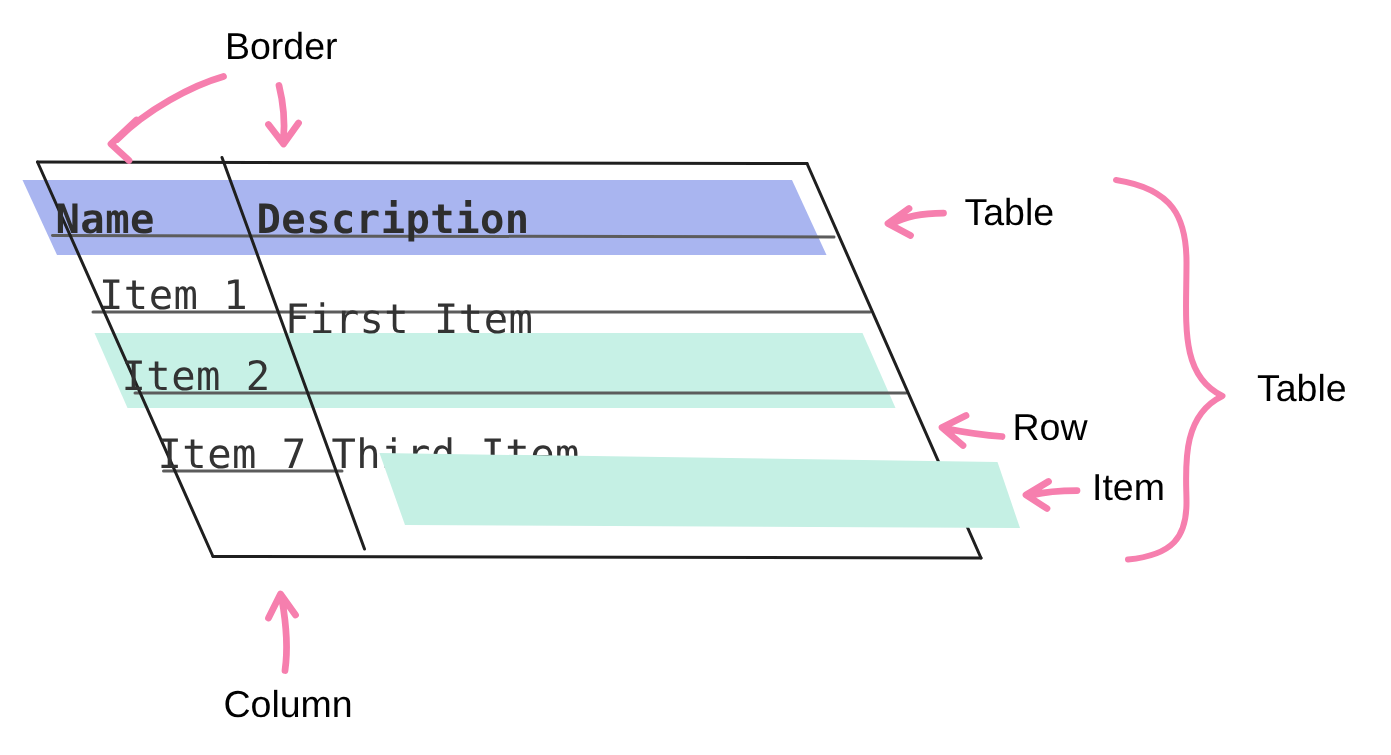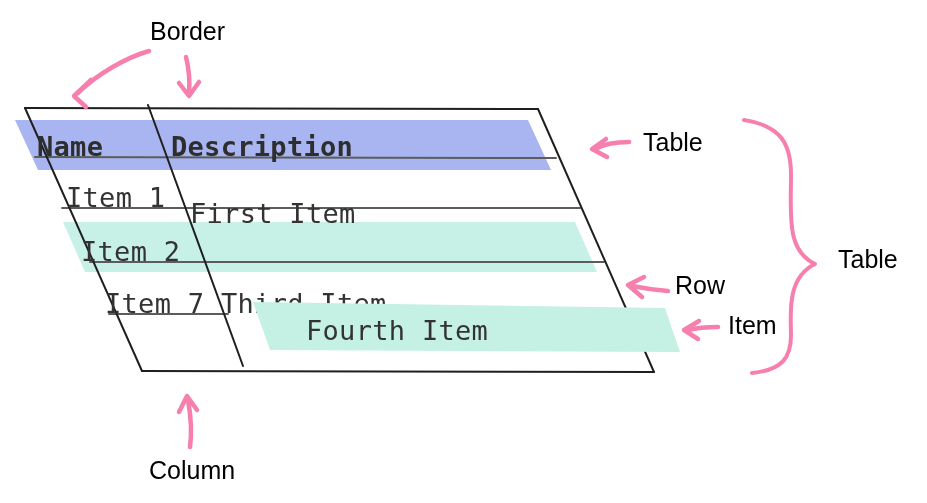--- a/index.html
+++ b/index.html
@@ -62,21 +62,20 @@
   <div class="abs mono" style="left:190px;top:200px">First Item</div>
 
   <div class="abs mono" style="left:81px;top:238px">Item 2</div>
 
   <div class="abs mono" style="left:105px;top:290px">Item 7</div>
   <div class="abs mono" style="left:221px;top:290px">Third Item</div>
 
   <svg>
     <polygon points="253,302 665,308 680,352 270,350" fill="#c5f0e4"></polygon>
   </svg>
-  <div class="abs mono" style="left:306px;top:317px">Fourth Item</div>
 
   <div class="abs label" style="left:150px;top:19px">Border</div>
   <div class="abs label" style="left:643px;top:130px">Table</div>
   <div class="abs label" style="left:838px;top:247px">Table</div>
   <div class="abs label" style="left:675px;top:273px">Row</div>
   <div class="abs label" style="left:728px;top:313px">Item</div>
   <div class="abs label" style="left:149px;top:458px">Column</div>
 
 </div>
 

